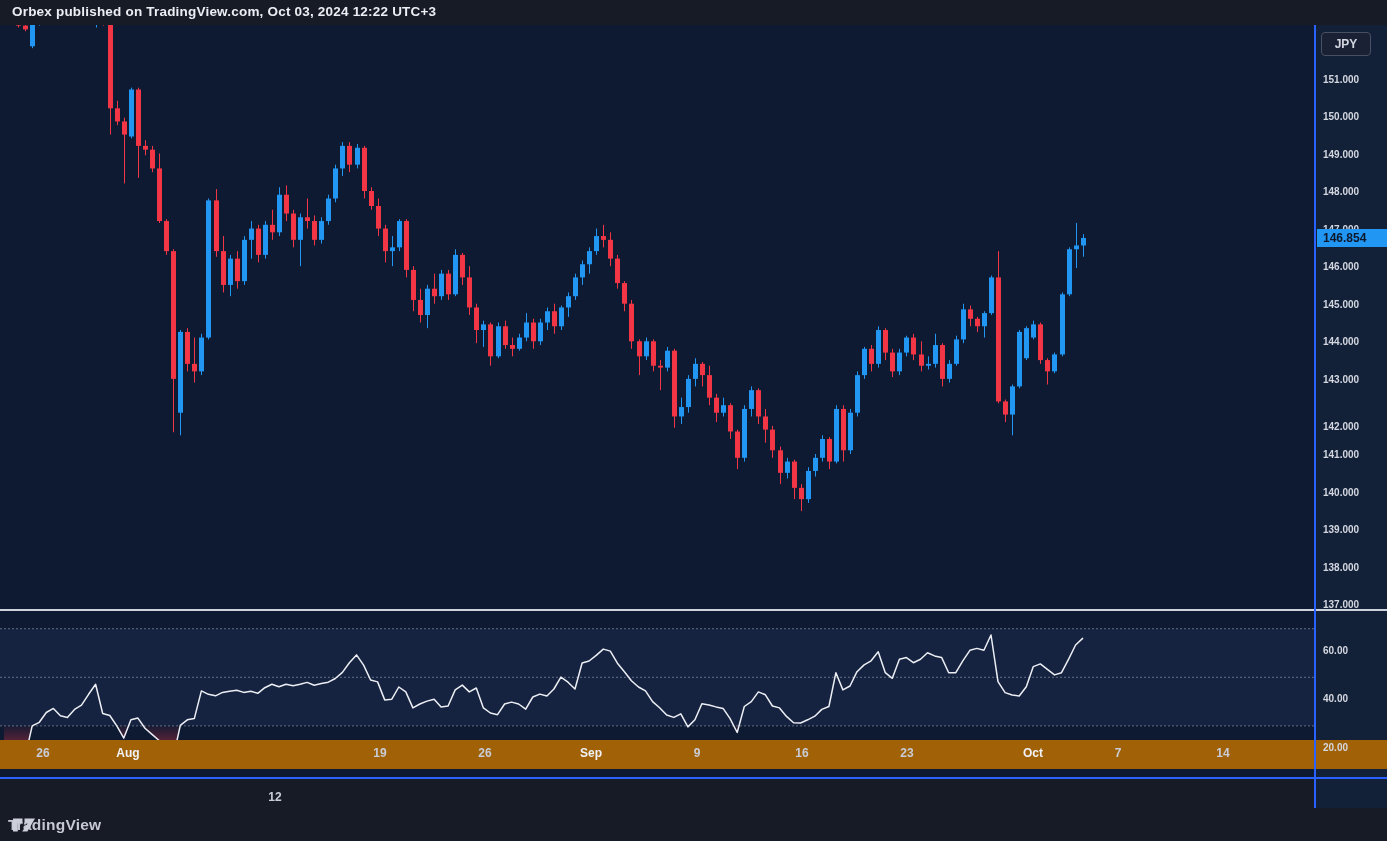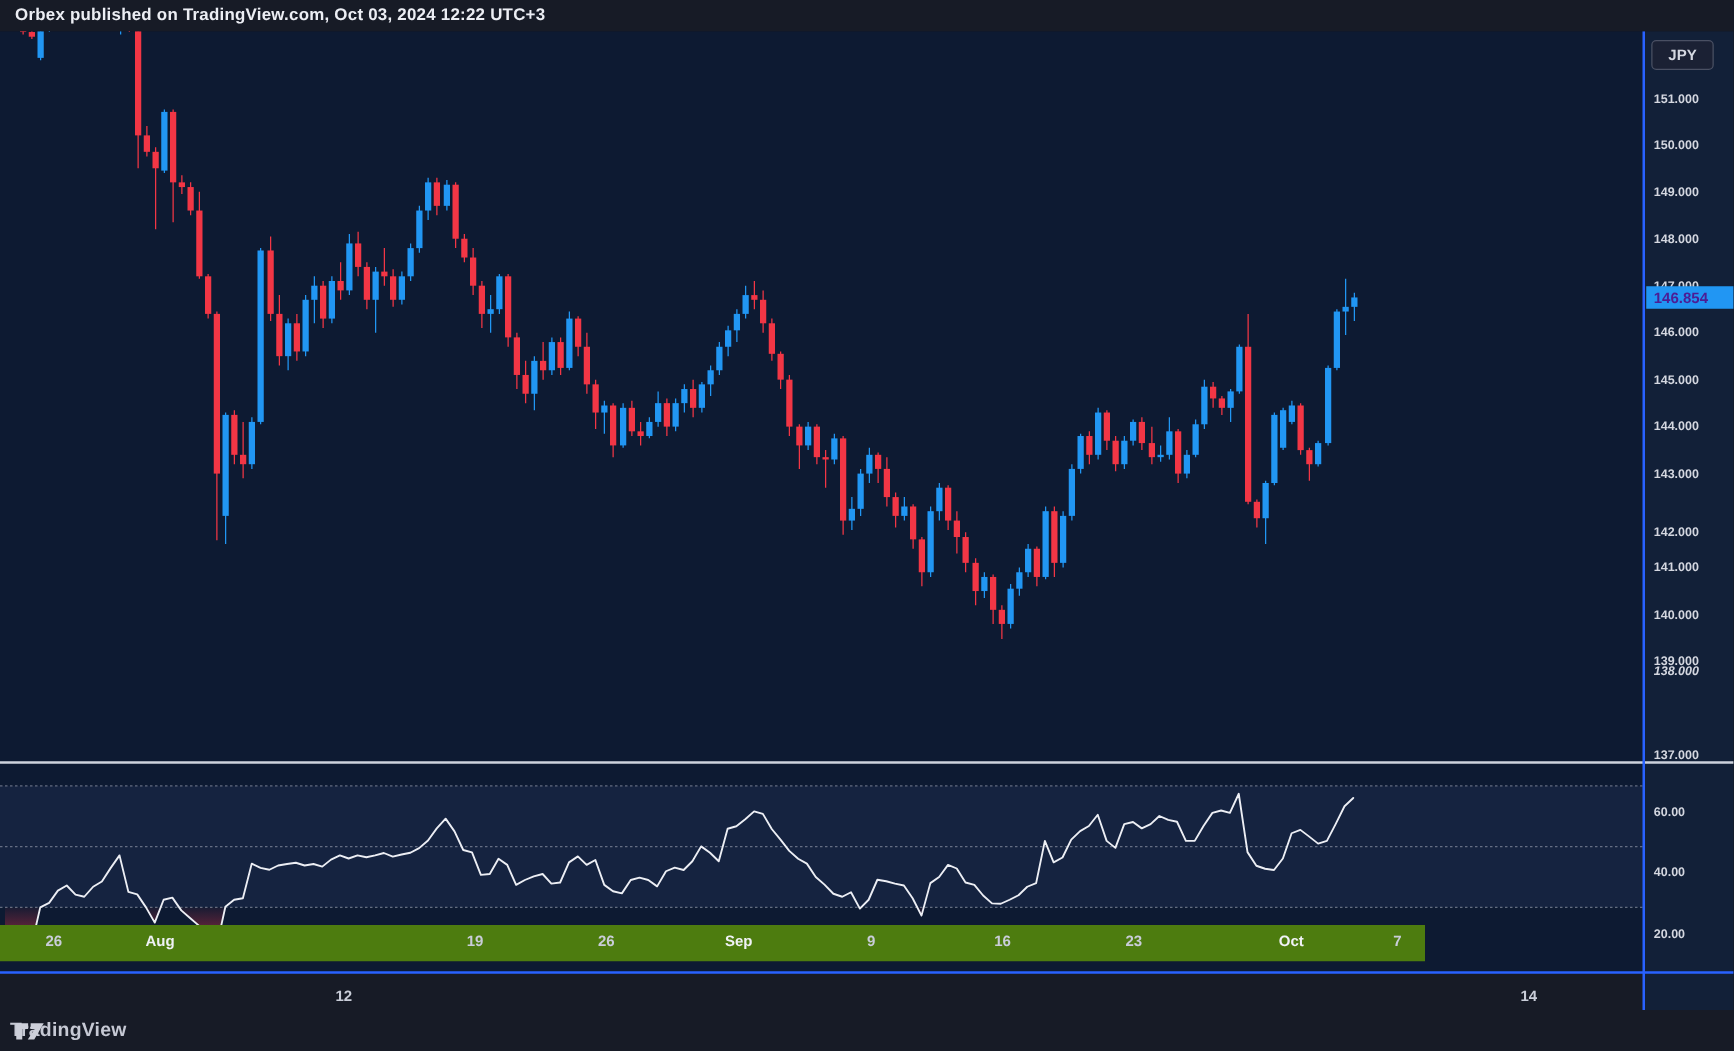--- a/index.html
+++ b/index.html
@@ -15,23 +15,23 @@
   .pane-sep{position:absolute;left:0;top:609px;width:1387px;height:2px;background:#cdd2dd;z-index:12;}
   .vline{position:absolute;left:1314px;top:25px;width:2px;height:783px;background:#2962ff;z-index:13;}
   .hline{position:absolute;left:0;top:777px;width:1387px;height:2px;background:#2962ff;z-index:13;}
   .price-axis,.rsi-axis{position:absolute;left:1317px;width:70px;z-index:14;}
   .price-axis{top:0;height:611px;}
   .rsi-axis{top:0;height:780px;}
   .tick{position:absolute;left:6px;font-size:10px;font-weight:600;color:#d4d7e0;white-space:nowrap;}
   .jpy-btn{position:absolute;left:4px;top:32px;width:50px;height:24px;background:#1b2134;
            border:1px solid #4a5063;border-radius:4px;color:#d4d7e0;font-size:12px;font-weight:600;
            display:flex;align-items:center;justify-content:center;box-sizing:border-box;}
-  .last-price{position:absolute;left:0px;top:229px;width:70px;height:18px;background:#2196f3;color:#4c1d95;
+  .last-price{position:absolute;left:0px;top:229px;width:70px;height:18px;background:#2196f3;color:#0f172a;
               font-size:12px;font-weight:bold;display:flex;align-items:center;padding-left:6px;box-sizing:border-box;z-index:15;}
-  .time-axis{position:absolute;left:0;top:740px;width:1140px;height:29px;background:#4d7c0f;z-index:11;}
+  .time-axis{position:absolute;left:0;top:740px;width:1387px;height:29px;background:#a16207;z-index:11;}
   .t-tick{position:absolute;top:6px;font-size:12px;font-weight:600;color:#c9cdd8;transform:translateX(-50%);}
   .t-tick.bold{font-weight:bold;color:#f0f2f6;}
   .footer{position:absolute;left:0;top:808px;width:1387px;height:33px;background:#171b26;z-index:30;display:flex;align-items:center;}
   .footer .brand{margin-left:8px;font-size:15.5px;font-weight:600;color:#c6c9d4;letter-spacing:.2px;}
   .tv-logo{margin-left:12px;}
 </style>
 </head>
 <body>
 
 <div class="stage">
@@ -385,21 +385,21 @@
         <span class="tick" style="top: 186px;">148.000</span>
         <span class="tick" style="top: 224px;">147.000</span>
         <span class="tick" style="top: 261px;">146.000</span>
         <span class="tick" style="top: 299px;">145.000</span>
         <span class="tick" style="top: 336px;">144.000</span>
         <span class="tick" style="top: 374px;">143.000</span>
         <span class="tick" style="top: 421px;">142.000</span>
         <span class="tick" style="top: 449px;">141.000</span>
         <span class="tick" style="top: 487px;">140.000</span>
         <span class="tick" style="top: 524px;">139.000</span>
-        <span class="tick" style="top: 532px; font-style: italic;">138.000</span>
+        <span class="tick" style="top: 562px;">138.000</span>
         <span class="tick" style="top: 599px;">137.000</span>
       </div>
     <div class="last-price" id="last-price" style="top: 229px;">146.854</div>
   </div>
 
   <div class="rsi-axis">
     <div id="rsi-ticks">
         <span class="tick" style="top: 645px;">60.00</span>
         <span class="tick" style="top: 693px;">40.00</span>
         <span class="tick" style="top: 742px;">20.00</span>
@@ -412,21 +412,21 @@
         <span class="t-tick bold" style="left: 128px;">Aug</span>
         <span class="t-tick" style="left: 275px; margin-top: 44px;">12</span>
         <span class="t-tick" style="left: 380px; text-align: center;">19</span>
         <span class="t-tick" style="left: 485px;">26</span>
         <span class="t-tick bold" style="left: 591px; text-align: right;">Sep</span>
         <span class="t-tick" style="left: 697px;">9</span>
         <span class="t-tick" style="left: 802px;">16</span>
         <span class="t-tick" style="left: 907px; text-align: right;">23</span>
         <span class="t-tick bold" style="left: 1033px;">Oct</span>
         <span class="t-tick" style="left: 1118px;">7</span>
-        <span class="t-tick" style="left: 1223px; margin-top: 44px;">14</span>
+        <span class="t-tick" style="left: 1223px;">14</span>
       </div>
   </div>
 
   <div class="footer">
     <svg class="tv-logo" width="24" height="16" viewBox="0 0 24 16">
       <path d="M1 1.5h9.5v4.7H5.8v8.3H1z" fill="#cdd0da"></path>
       <path d="M12.5 1.5H23l-7.6 13h-5.2l5.6-8.3h-3.3z" fill="#cdd0da"></path>
     </svg>
     <span class="brand">TradingView</span>
   </div>

